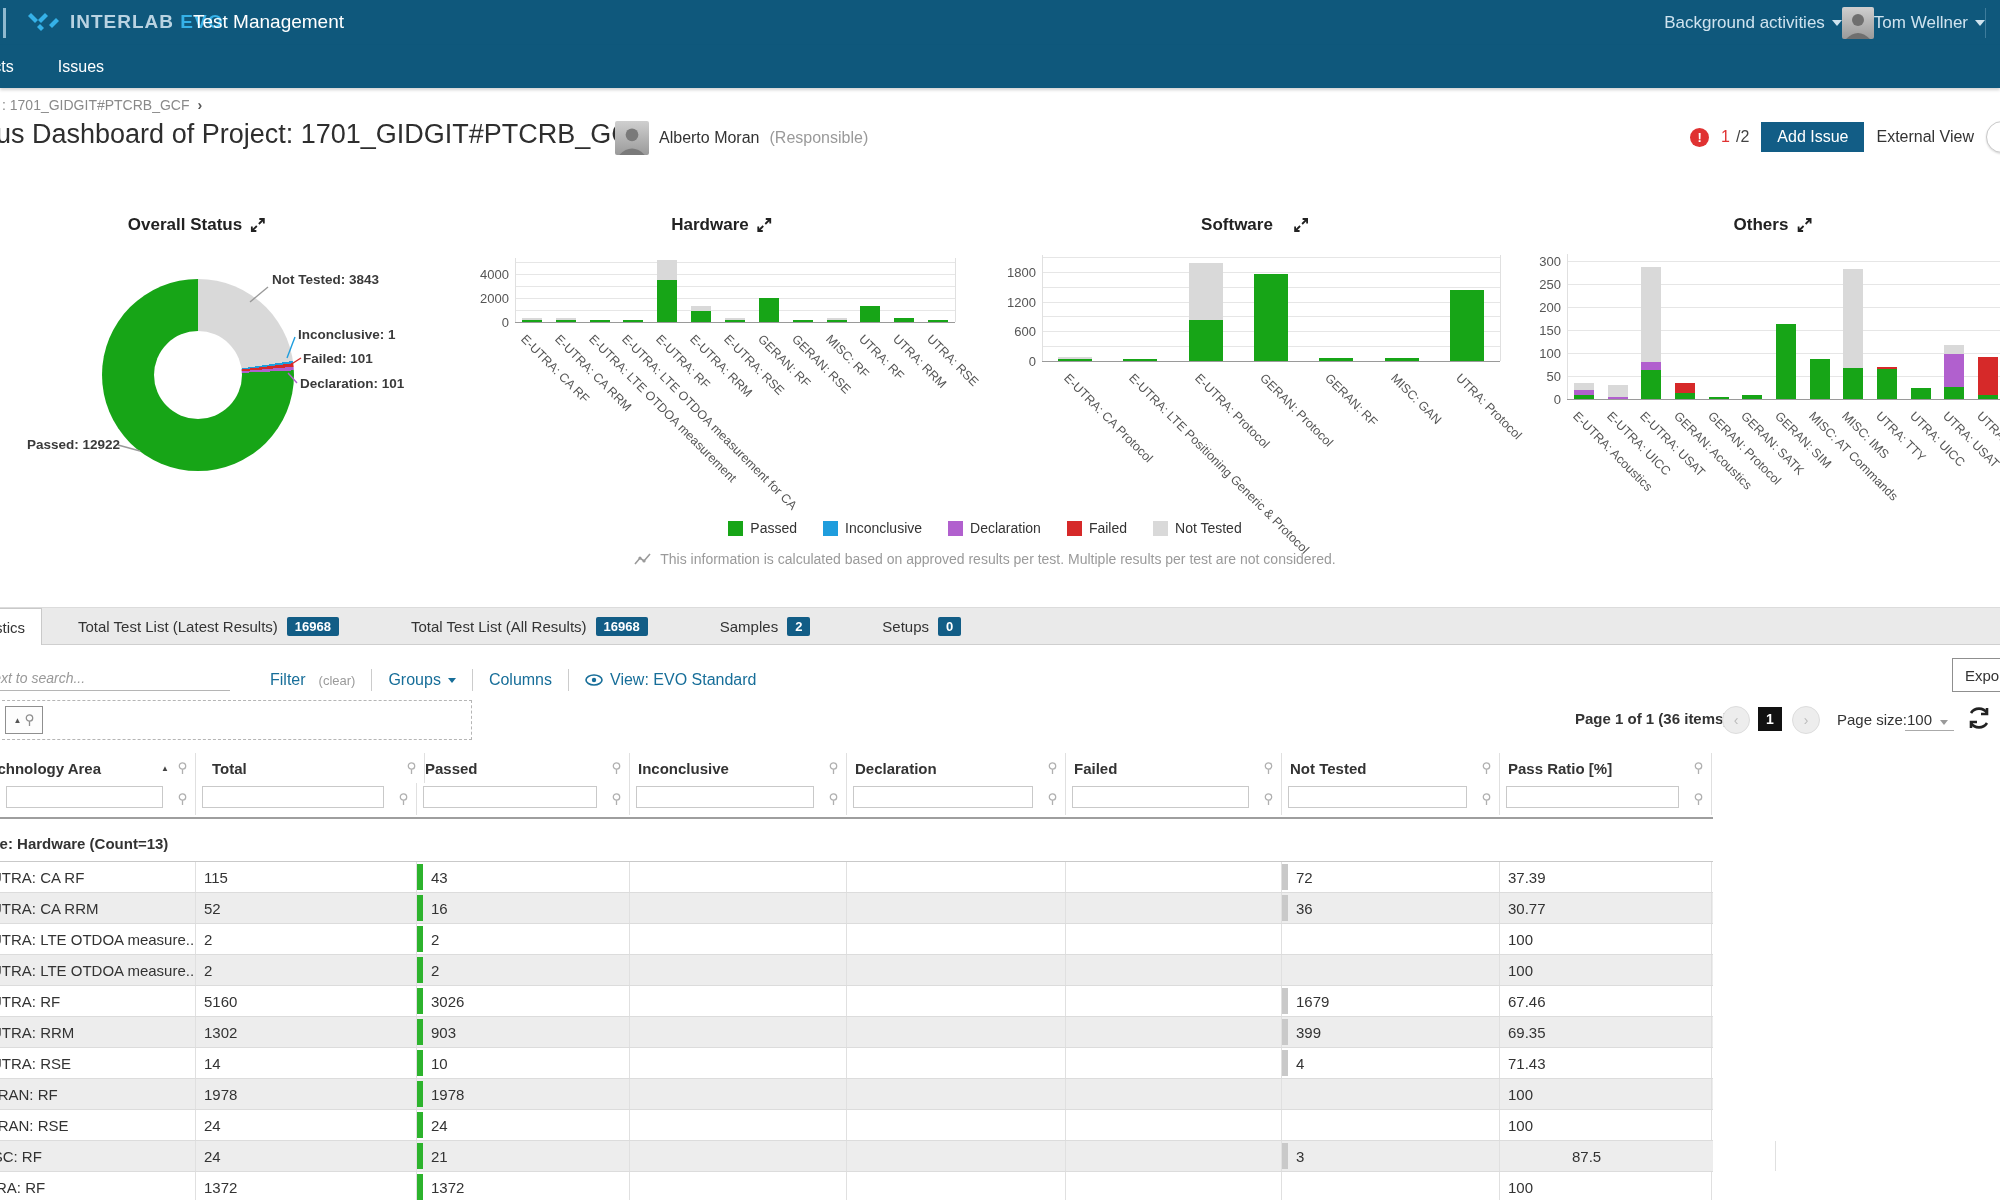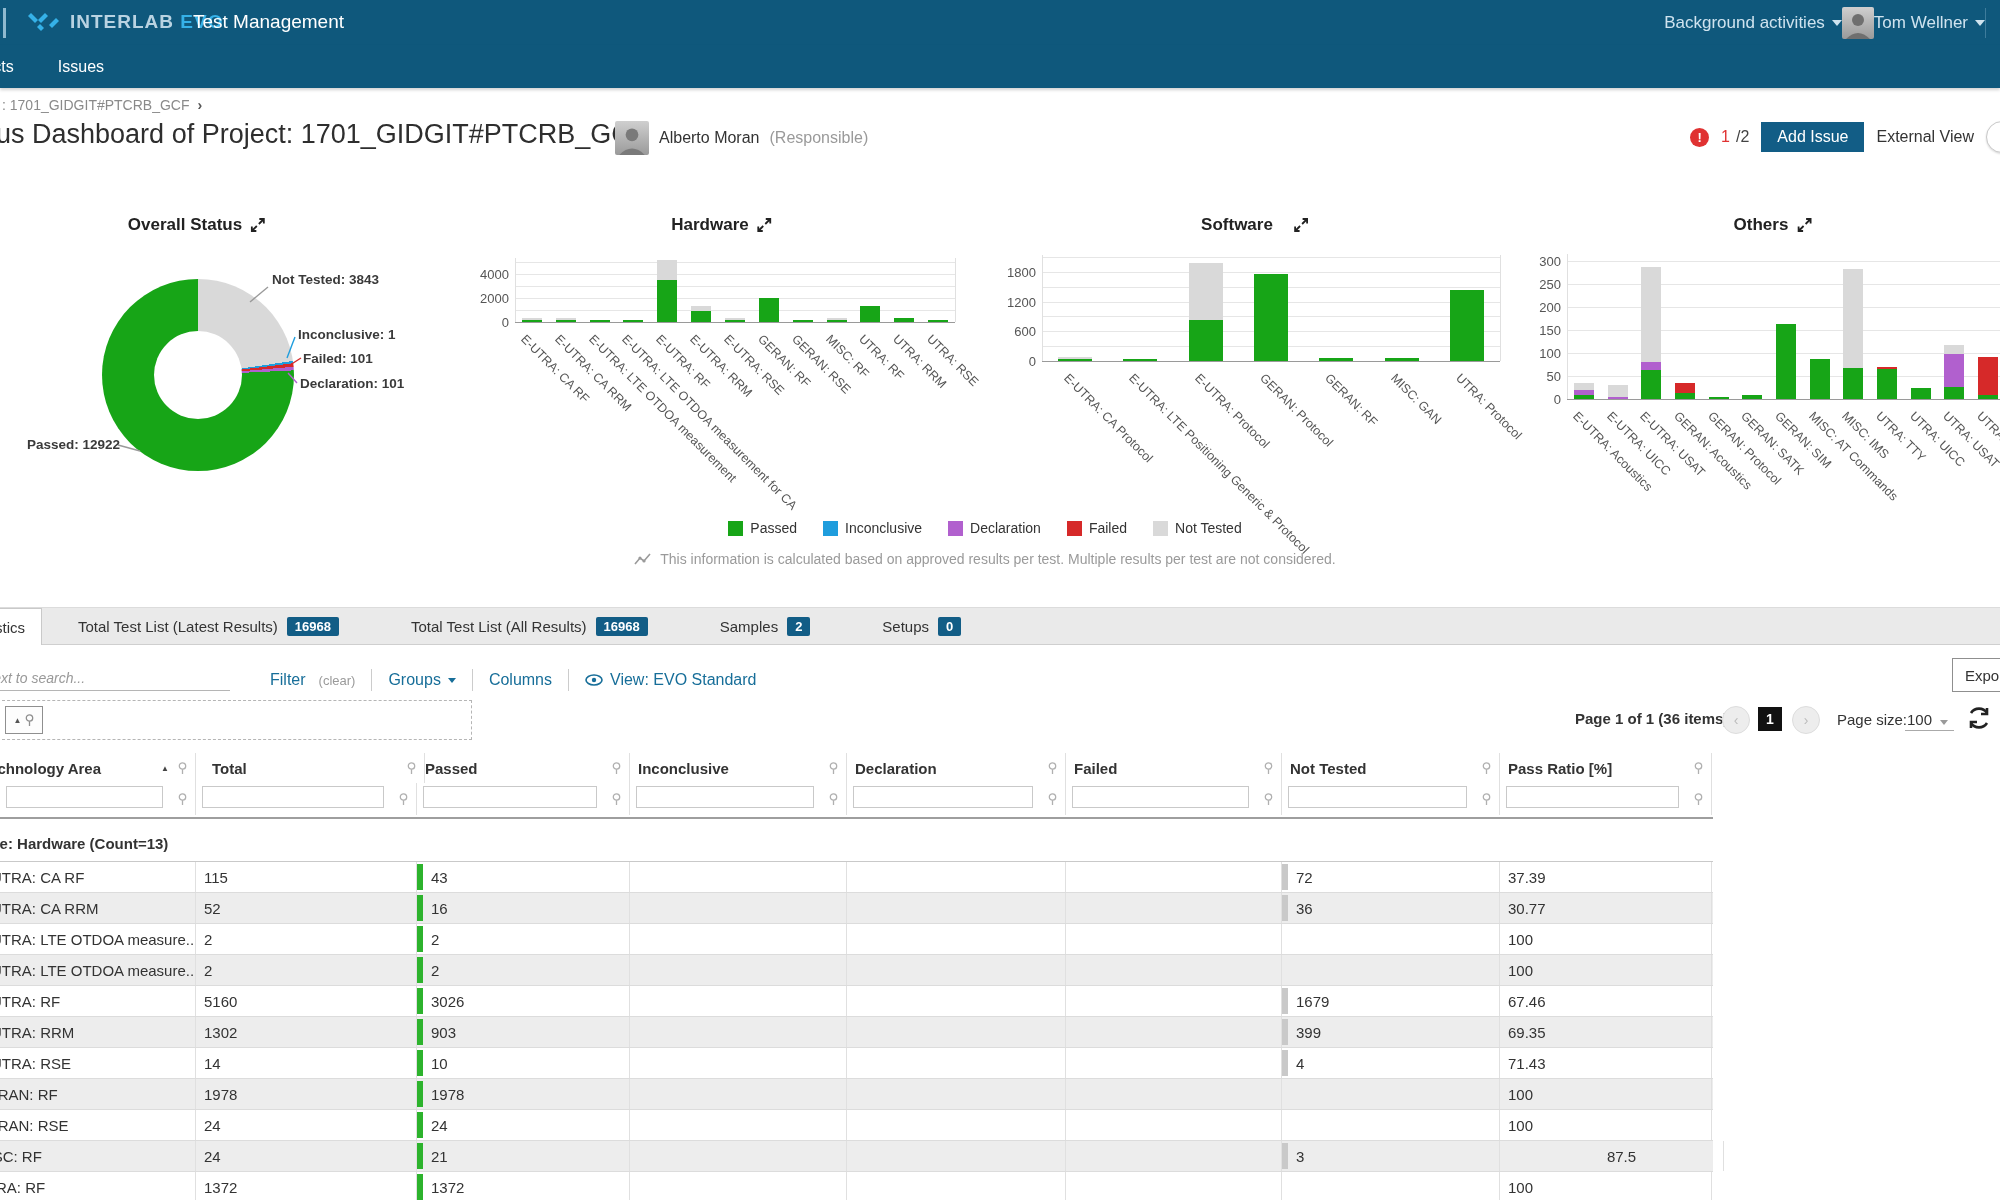--- a/index.html
+++ b/index.html
@@ -774,21 +774,21 @@
           <span class="chip" style="background: rgb(45, 179, 45);"></span>
           <span class="chipnum">21</span>
         </div>
         <div class="dcell" style="left: 630px; width: 216px;"></div>
         <div class="dcell" style="left: 847px; width: 218px;"></div>
         <div class="dcell" style="left: 1066px; width: 215px;"></div>
         <div class="dcell" style="left: 1282px; width: 217px;">
           <span class="chip" style="background: rgb(201, 201, 201);"></span>
           <span class="chipnum">3</span>
         </div>
-        <div class="dcell" style="left: 1512px; width: 211px; justify-content: center;">
+        <div class="dcell" style="left: 1564px; width: 211px;">
           <span class="num">87.5</span>
         </div>
       </div>
       <div class="drow">
         <div class="dcell" style="left: 0px; width: 195px;">
           <span class="areatxt">UTRA: RF</span>
         </div>
         <div class="dcell" style="left: 196px; width: 220px;">
           <span class="num">1372</span>
         </div>

